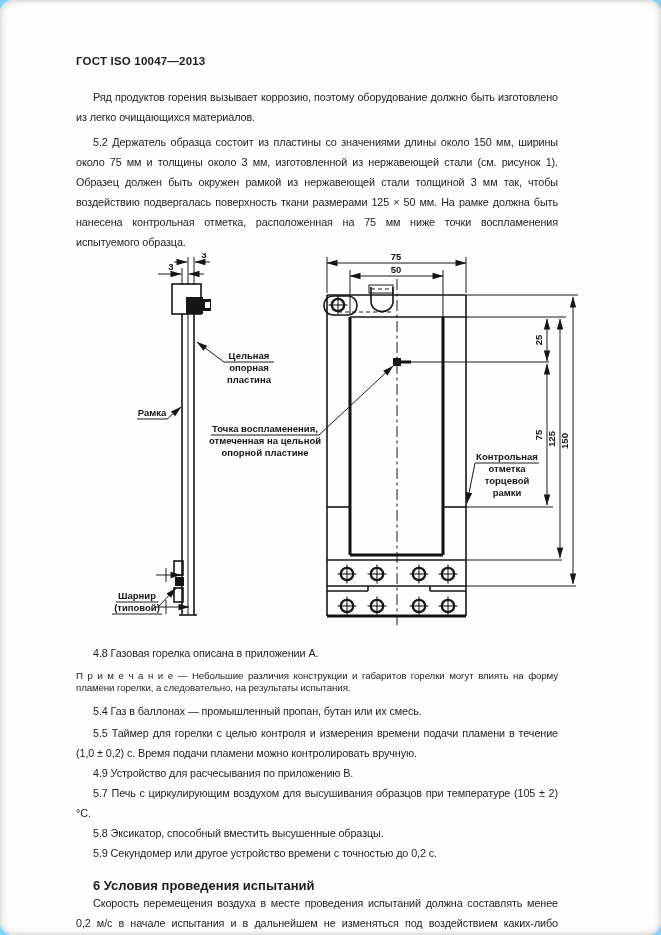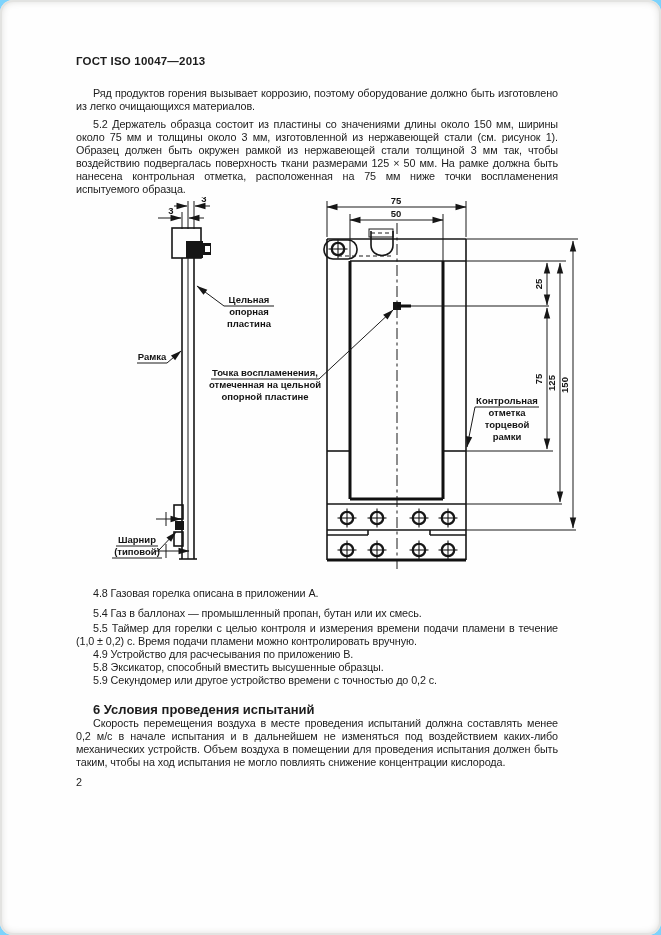--- a/index.html
+++ b/index.html
@@ -2,21 +2,21 @@
 <html><head>
 <meta charset="utf-8">
 <style>
   html,body{margin:0;padding:0;background:#e9e9e7;}
   .canvas{position:relative;width:661px;height:935px;background:#7dd3fc;overflow:hidden;
           font-family:"Liberation Sans",sans-serif;color:#1c1c1c;}
   .sheet{position:absolute;inset:0;background:#fefefe;border-radius:13px;
          box-shadow:inset 0 0 0 2px #e3e3e1, inset 0 0 9px #cfcfcd;}
   .doc{position:absolute;left:76px;top:0;width:482px;}
   .hdr{margin:55px 0 0 0;font-size:11.5px;font-weight:bold;letter-spacing:.2px;}
-  p{margin:0;font-size:10.8px;line-height:13px;text-align:justify;text-indent:17px;letter-spacing:-0.1px;}
+  p{margin:0;font-size:10.8px;line-height:20px;text-align:justify;text-indent:17px;letter-spacing:-0.1px;}
   p.note{font-size:9.7px;line-height:12px;text-indent:0;}
   .cap{font-size:10.3px;text-align:center;text-indent:62px;}
   .h6{font-size:13px;font-weight:bold;text-indent:17px;}
   .pageno{font-size:10.8px;}
   svg{display:block;}
   .thin{stroke:#1b1b1b;stroke-width:1;fill:none;}
   .med{stroke:#161616;stroke-width:1.6;fill:none;}
   .thk{stroke:#111;stroke-width:3;fill:none;}
   .dsh{stroke-dasharray:11,3.5,3,3.5;}
   .dsh2{stroke-dasharray:4,3;}
@@ -183,23 +183,25 @@
         <text x="137" y="542">Шарнир</text>
         <text x="137" y="554">(типовой)</text>
         <line class="thin" x1="116" y1="545" x2="158" y2="545"></line>
         <line class="thin" x1="112" y1="557" x2="162" y2="557"></line>
         <line class="thin" x1="159" y1="549" x2="176" y2="531" marker-end="url(#ah)"></line>
       </g>
     </svg>
 
 
     <p style="margin-top:12px">4.8 Газовая горелка описана в приложении А.</p>
+    <p class="note" style="margin-top:7px">П р и м е ч а н и е — Небольшие различия конструкции и габаритов горелки могут влиять на форму пламени горелки, а следовательно, на результаты испытания.</p>
     <p style="margin-top:7px">5.4 Газ в баллонах — промышленный пропан, бутан или их смесь.</p>
     <p style="margin-top:2px">5.5 Таймер для горелки с целью контроля и измерения времени подачи пламени в течение (1,0 ± 0,2) с. Время подачи пламени можно контролировать вручную.</p>
     <p>4.9 Устройство для расчесывания по приложению В.</p>
+    <p>5.7 Печь с циркулирующим воздухом для высушивания образцов при температуре (105 ± 2) °С.</p>
     <p>5.8 Эксикатор, способный вместить высушенные образцы.</p>
     <p>5.9 Секундомер или другое устройство времени с точностью до 0,2 с.</p>
 
     <div class="h6" style="margin-top:15px">6 Условия проведения испытаний</div>
     <p style="margin-top:0">Скорость перемещения воздуха в месте проведения испытаний должна составлять менее 0,2 м/с в начале испытания и в дальнейшем не изменяться под воздействием каких-либо механических устройств. Объем воздуха в помещении для проведения испытания должен быть таким, чтобы на ход испытания не могло повлиять снижение концентрации кислорода.</p>
 
     <div class="pageno" style="margin-top:7px">2</div>
   </div>
 </div>
 

